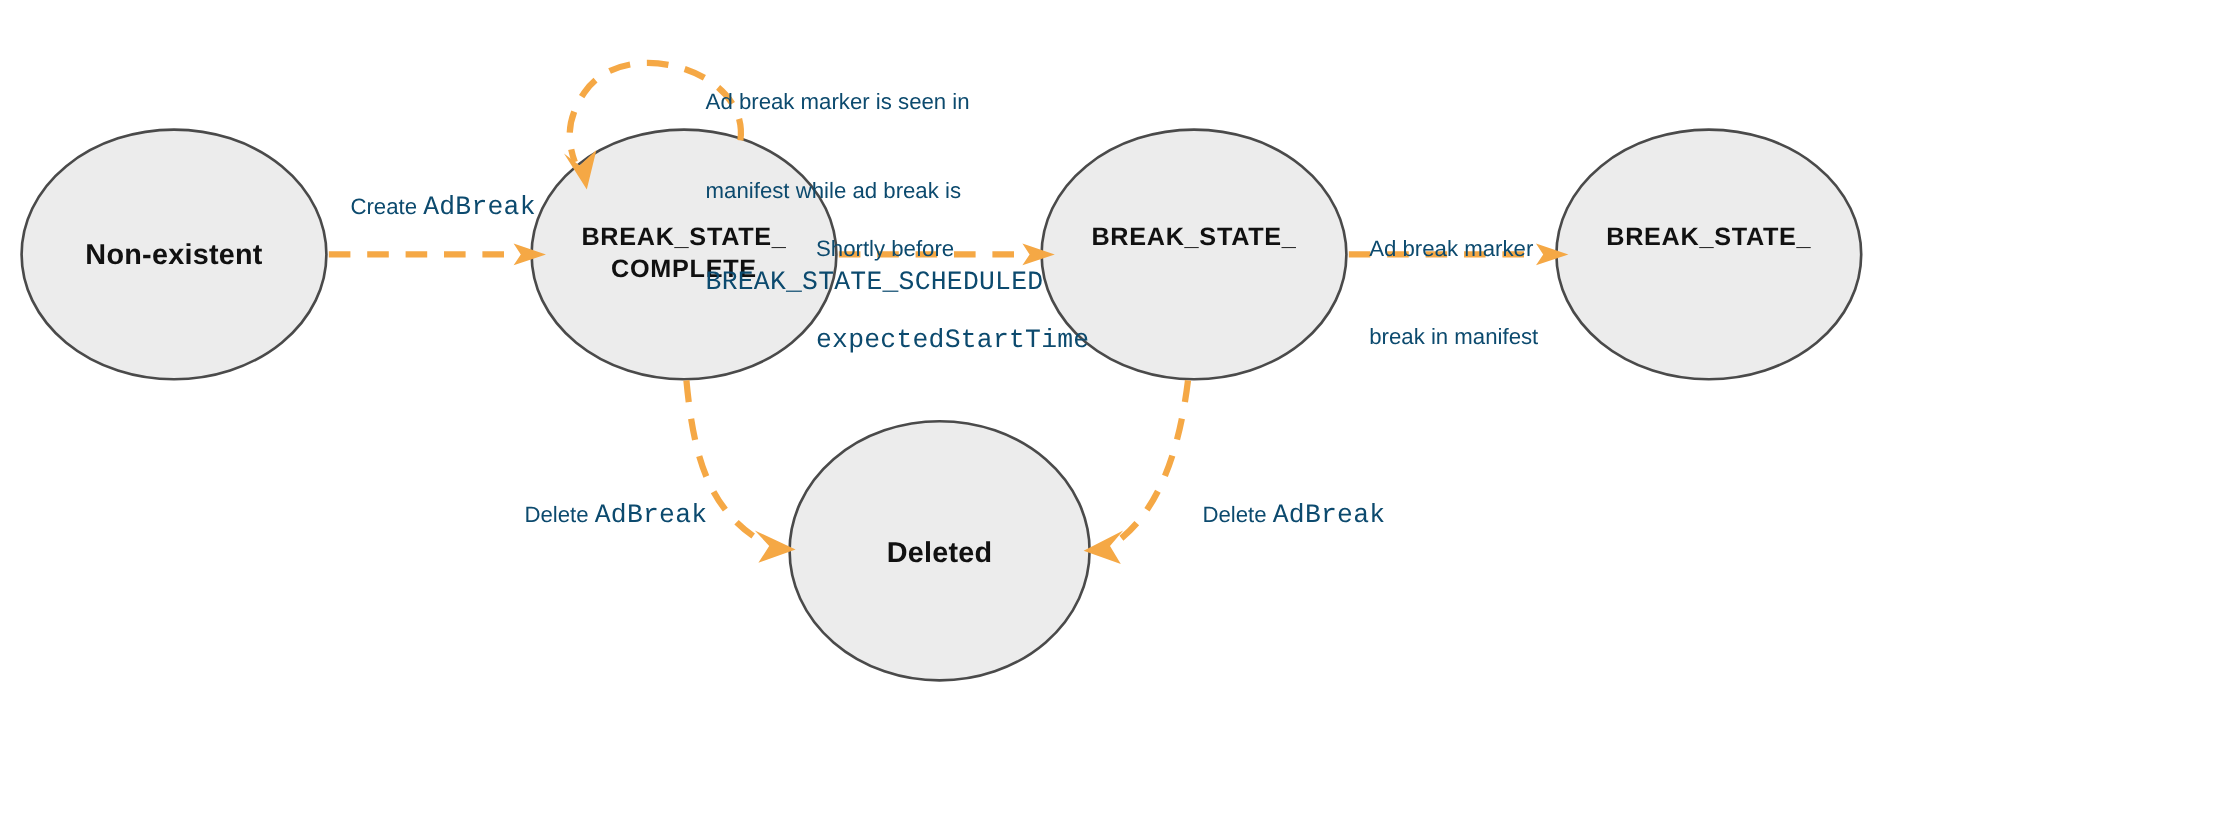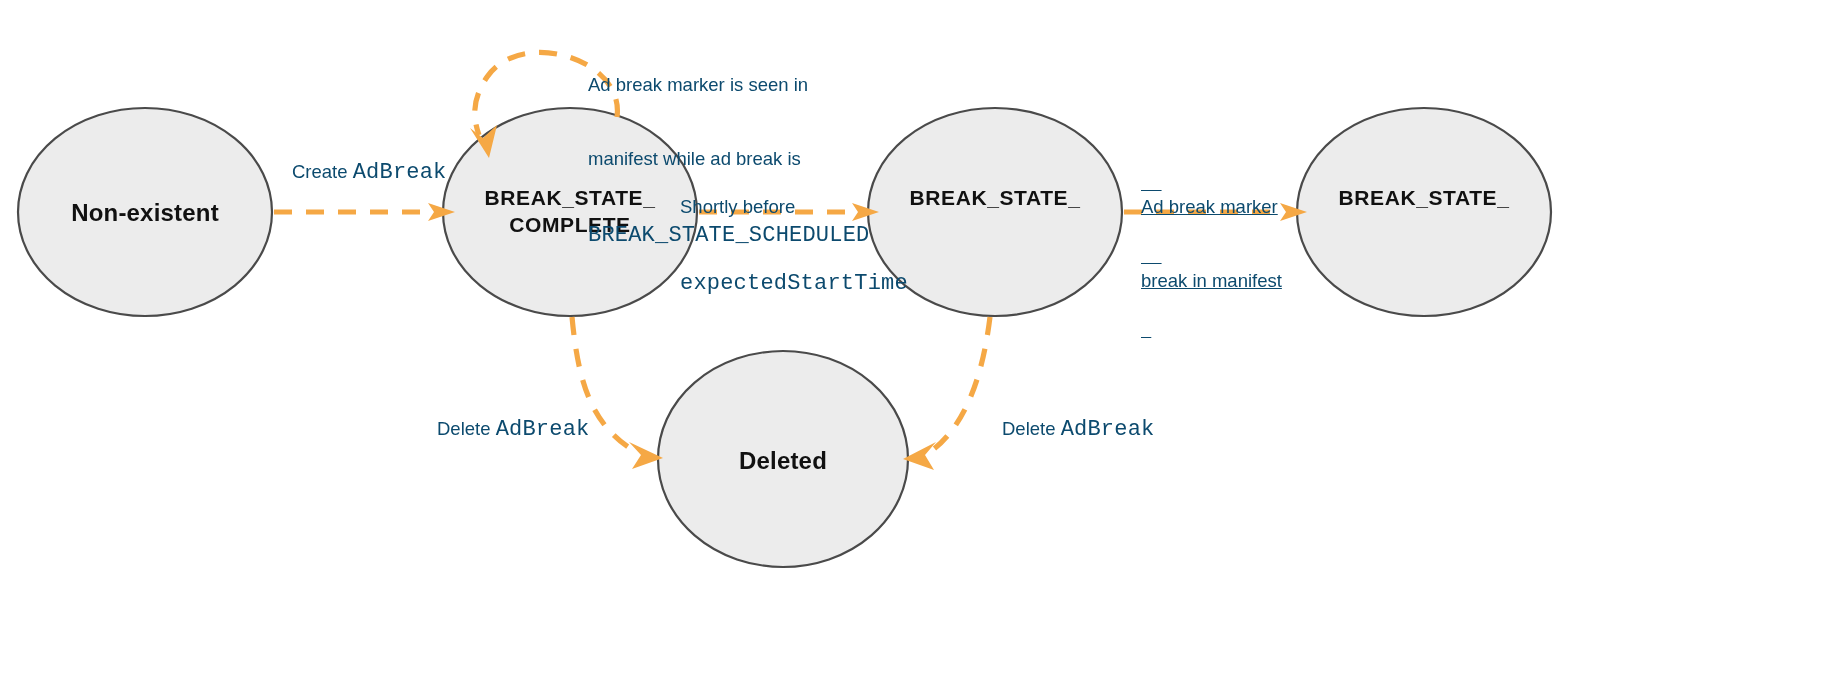--- a/index.html
+++ b/index.html
@@ -143,21 +143,21 @@
     <div>Ad break marker is seen in</div>
     <div>manifest while ad break is</div>
     <div class="code">BREAK_STATE_SCHEDULED</div>
   </div>
 
   <div class="edge-label" style="left:680px; top:146px;">
     <div>Shortly before</div>
     <div class="code">expectedStartTime</div>
   </div>
 
-  <div class="edge-label" style="left:1141px; top:146px;text-decoration:underline;">
+  <div class="edge-label" style="left:1141px; top:146px;">
     <div>Ad break marker</div>
     <div>break in manifest</div>
   </div>
 
   <div class="edge-label" style="left:437px; top:415px;"><span>Delete </span><span class="code">AdBreak</span></div>
 
   <div class="edge-label" style="left:1002px; top:415px;"><span>Delete </span><span class="code">AdBreak</span></div>
 
 </div>
 

